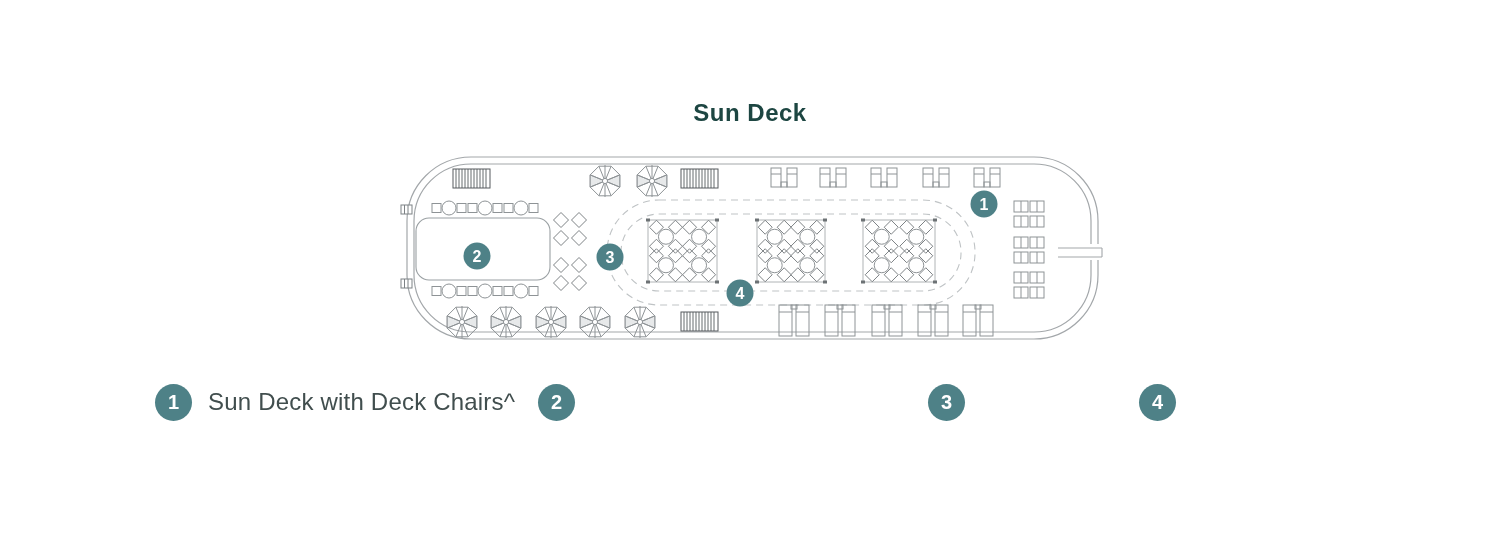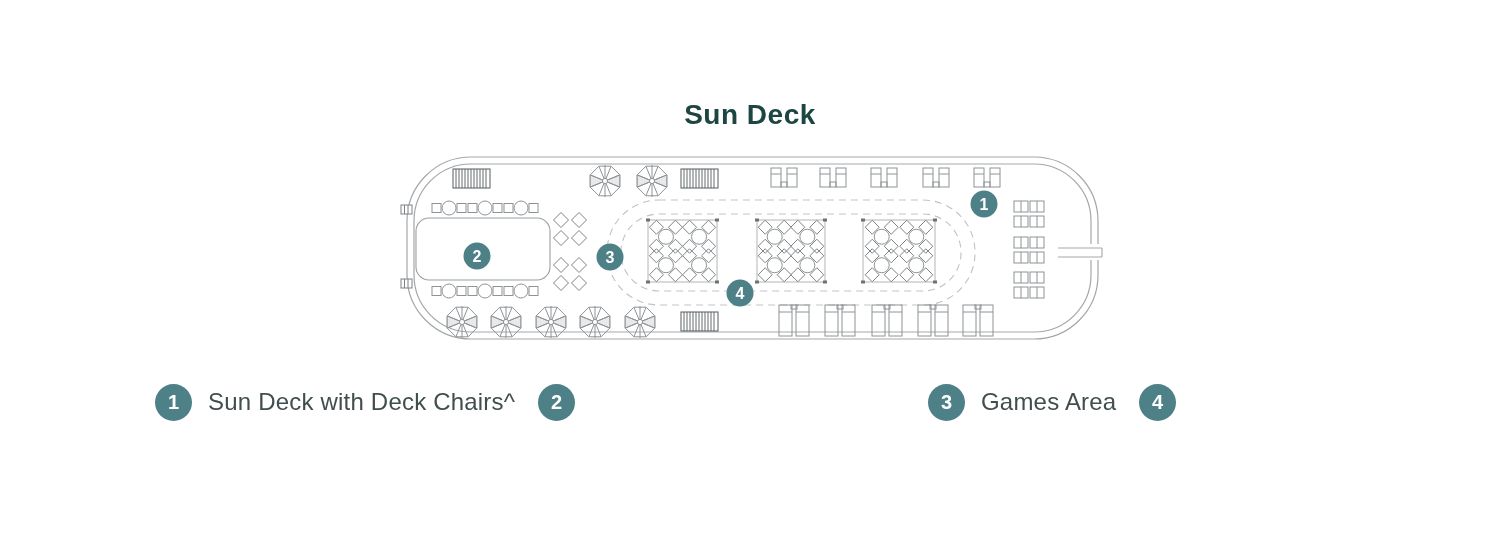--- a/index.html
+++ b/index.html
@@ -2,21 +2,21 @@
 <html><head>
 <meta charset="utf-8">
 <style>
   html,body{margin:0;padding:0;}
   body{
     width:1500px;height:535px;position:relative;background:#ffffff;
     font-family:"Liberation Sans", sans-serif;overflow:hidden;
   }
   .page-title{
     position:absolute;left:0;top:99px;width:1500px;text-align:center;
-    font-size:28px;font-weight:700;letter-spacing:.5px;color:#1d4642;margin:0;
+    font-size:24px;font-weight:700;letter-spacing:.5px;color:#1d4642;margin:0;
   }
   #deck-plan-svg{position:absolute;left:0;top:0;}
   .legend{position:absolute;left:0;top:382px;width:1500px;height:40px;}
   .legend-item{position:absolute;display:flex;align-items:center;gap:16px;height:40px;}
   .legend-badge{
     width:37px;height:37px;border-radius:50%;background:#4e8187;color:#ffffff;
     display:flex;align-items:center;justify-content:center;
     font-size:20px;font-weight:700;flex:0 0 auto;
   }
   .legend-label{font-size:24px;color:#414e4e;letter-spacing:.2px;white-space:nowrap;}
@@ -183,18 +183,17 @@
 <div class="legend">
   <div class="legend-item li-1">
     <span class="legend-badge">1</span>
     <span class="legend-label">Sun Deck with Deck Chairs^</span>
   </div>
   <div class="legend-item li-2">
     <span class="legend-badge">2</span>
   </div>
   <div class="legend-item li-3">
     <span class="legend-badge">3</span>
-    <span class="legend-label">Games Area</span>
   </div>
   <div class="legend-item li-4">
     <span class="legend-badge">4</span>
   </div>
 </div>
 
 </body></html>

